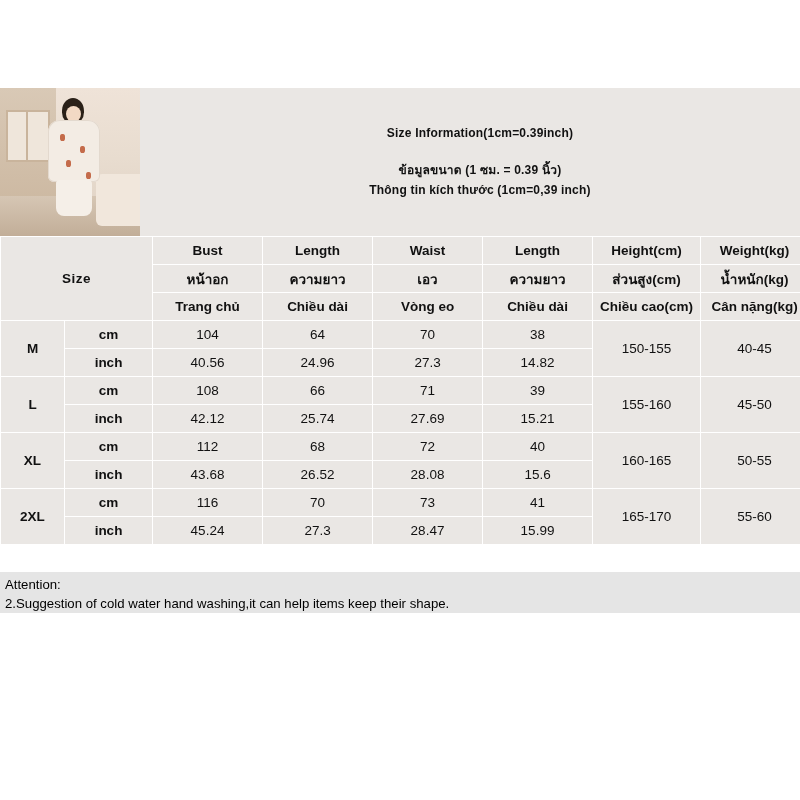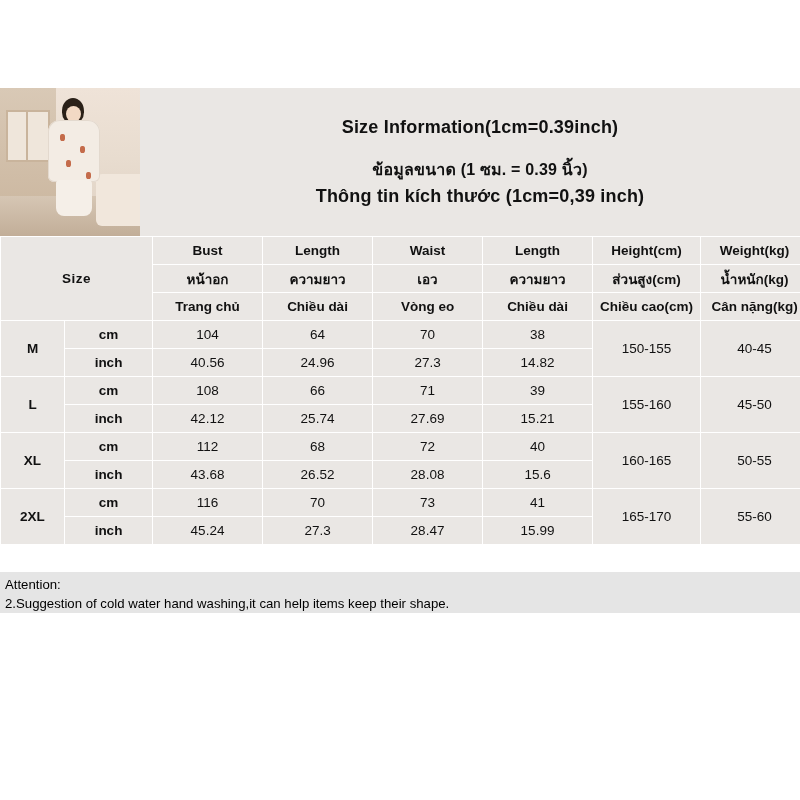--- a/index.html
+++ b/index.html
@@ -112,28 +112,28 @@
     background: #eae7e4;
     display: flex;
     flex-direction: column;
     align-items: center;
     justify-content: center;
     gap: 6px;
     padding-left: 20px;
   }
   .header-title .line {
     font-weight: bold;
-    font-size: 18px;
+    font-size: 12px;
     color: #111;
     letter-spacing: .2px;
     text-align: center;
     line-height: 1.2;
   }
   .header-title .line.thai {
-    font-size: 16px;
+    font-size: 12px;
     margin-top: 16px;
   }
 
   
   table.size-table {
     border-collapse: collapse;
     width: 800px;
     table-layout: fixed;
     background: #fff;
   }

